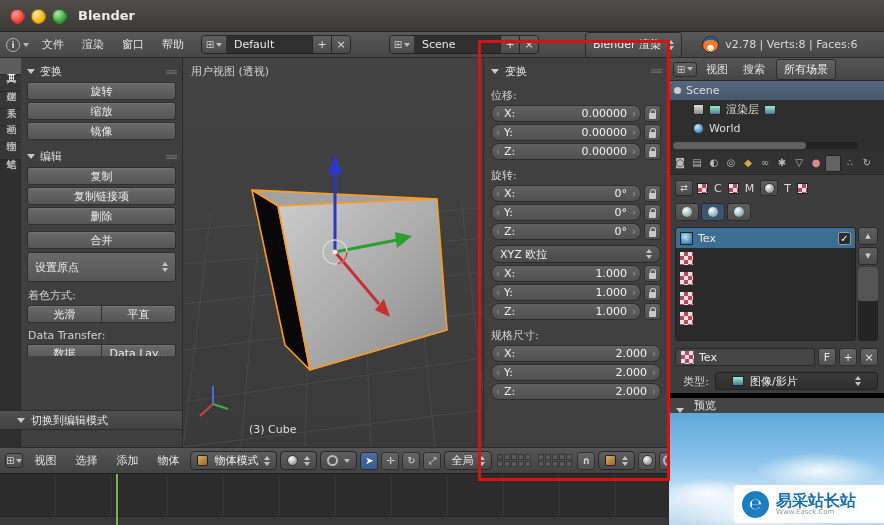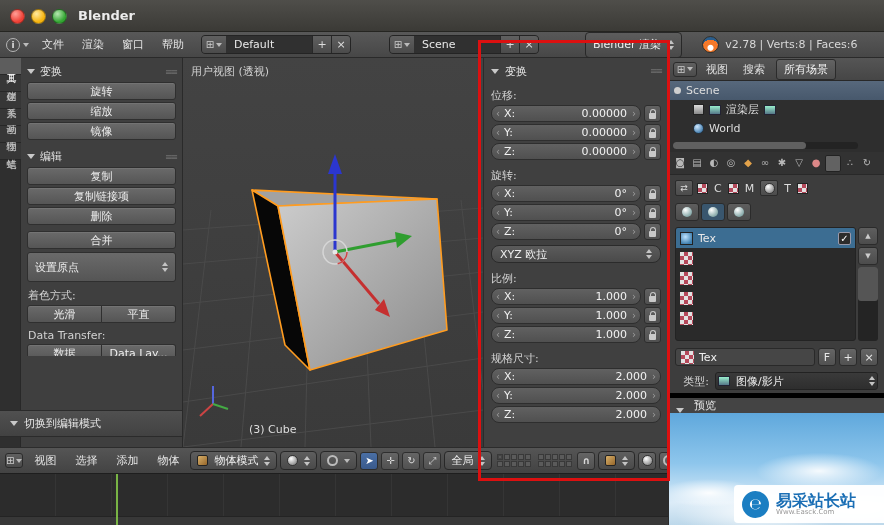--- a/index.html
+++ b/index.html
@@ -52,23 +52,23 @@
 .tbtn{display:block;height:18px;line-height:17px;text-align:center;background:linear-gradient(#6a6a6a,#555);
  border:1px solid #2f2f2f;border-radius:3px;color:#ededed;margin:2px 0;box-shadow:inset 0 1px 0 rgba(255,255,255,.07)}
 .pair{display:flex;margin:2px 0}
 .pair .tbtn{flex:1;margin:0}
 .pair .tbtn:first-child{border-radius:3px 0 0 3px}
 .pair .tbtn:last-child{border-radius:0 3px 3px 0;border-left:none}
 .slabel{color:#d2d2d2;margin:6px 1px 1px}
 .ddbtn{display:flex;align-items:center;height:30px;background:linear-gradient(#6a6a6a,#555);border:1px solid #2f2f2f;border-radius:3px;color:#ededed;margin:3px 0;padding:0 7px}
 .ddbtn .sp{flex:1}
 .clip{height:12px;overflow:hidden}
-.editmode-bar{position:absolute;left:0;right:0;top:352px;height:27px;z-index:3;
+.editmode-bar{position:absolute;left:0;right:0;top:352px;height:20px;z-index:3;
  background:linear-gradient(#505050,#424242);border-top:1px solid #2b2b2b;border-bottom:1px solid #2b2b2b;
- display:flex;align-items:center;gap:6px;padding:0 10px;color:#e8e8e8}
+ display:flex;align-items:center;gap:6px;padding:0 17px;color:#e8e8e8}
 
 
 .viewport{position:absolute;top:58px;left:183px;width:300px;bottom:78px;background:linear-gradient(#434343,#3a3a3a);overflow:hidden}
 .vp-label{position:absolute;left:8px;top:6px;color:#d0d0d0}
 .obj-label{position:absolute;left:66px;bottom:11px;color:#dedede}
 
 
 .npanel{position:absolute;top:58px;left:483px;width:185px;bottom:78px;background:#404040;border-left:1px solid #2b2b2b;padding:4px 7px;overflow:hidden}
 .np-head{display:flex;align-items:center;gap:6px;height:18px;color:#e5e5e5}
 .np-label{color:#d5d5d5;margin:8px 0 2px}
@@ -131,21 +131,21 @@
 .sidecol{width:20px;display:flex;flex-direction:column;gap:2px}
 .sq-btn{height:18px;background:linear-gradient(#5e5e5e,#4c4c4c);border:1px solid #2b2b2b;border-radius:3px;color:#ccc;font-size:7px;display:flex;align-items:center;justify-content:center}
 .ic-up::before{content:"▲"}.ic-dn::before{content:"▼"}
 .vtrack{flex:1;background:#242424;border-radius:3px}
 .vtrack i{display:block;width:100%;height:34px;background:#555;border-radius:3px}
 .namerow{display:flex;align-items:center;gap:3px;padding:2px 6px;height:24px;flex:none}
 .namefield{flex:1;display:flex;align-items:center;gap:5px;height:18px;background:#464646;border:1px solid #292929;border-radius:3px;padding:0 5px;color:#f0f0f0}
 .nbtn{width:18px;height:18px;display:flex;align-items:center;justify-content:center;background:linear-gradient(#656565,#515151);border:1px solid #2b2b2b;border-radius:3px;color:#e8e8e8}
 .typerow{display:flex;align-items:center;gap:6px;padding:2px 6px;height:24px;flex:none}
 .typerow .tlabel{width:34px;text-align:right;color:#d5d5d5}
-.typedrop{flex:1;display:flex;align-items:center;gap:6px;height:18px;background:linear-gradient(#3a3a3a,#2e2e2e);border:1px solid #222;border-radius:3px;padding:0 2px;color:#efefef}
+.typedrop{flex:1;display:flex;align-items:center;gap:6px;height:18px;background:linear-gradient(#3a3a3a,#2e2e2e);border:1px solid #222;border-radius:3px;padding:0 16px;color:#efefef}
 .typedrop .sp{flex:1}
 .pvhead{display:flex;align-items:flex-end;gap:10px;height:20px;padding:0 7px;background:#444;border-top:5px solid #000000;color:#e3e3e3;flex:none}
 .preview{flex:1;position:relative;background:
  radial-gradient(ellipse 70px 20px at 40px 80px,rgba(255,255,255,.95),rgba(255,255,255,0) 70%),
  radial-gradient(ellipse 90px 26px at 150px 58px,rgba(255,255,255,.9),rgba(255,255,255,0) 70%),
  radial-gradient(ellipse 120px 34px at 90px 100px,rgba(255,255,255,.85),rgba(255,255,255,0) 70%),
  radial-gradient(ellipse 80px 22px at 190px 96px,rgba(255,255,255,.85),rgba(255,255,255,0) 70%),
  linear-gradient(180deg,#5fa8dc 0%,#8ec6ec 45%,#dcecf8 80%,#bdd8ea 100%)}
 
 
@@ -426,21 +426,20 @@
 
     <div class="npdrop">
       <span>XYZ 欧拉</span>
       <span class="sp"></span>
       <span class="updn">
           <i class="u"></i>
           <i class="d"></i>
         </span>
     </div>
 
-    <div class="np-label">比例:</div>
     <div class="nrow">
       <div class="numfield">
         <span class="arrL"></span>
         <span class="ax">X:</span>
         <span class="vl">1.000</span>
         <span class="arrR"></span>
       </div>
       <div class="lockbtn">
           <span class="lock"></span>
         </div>

